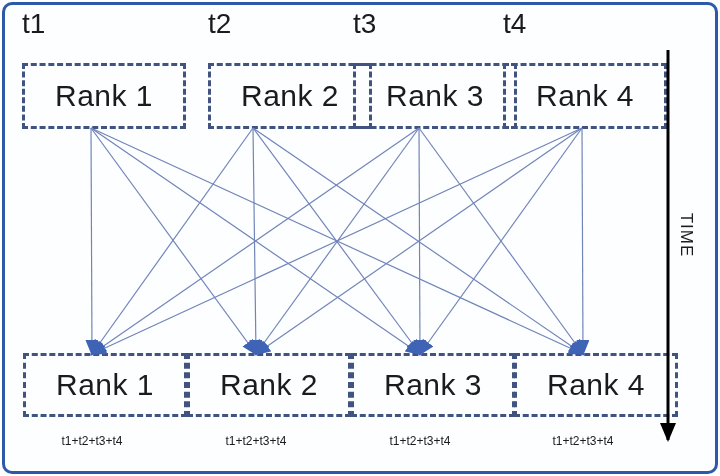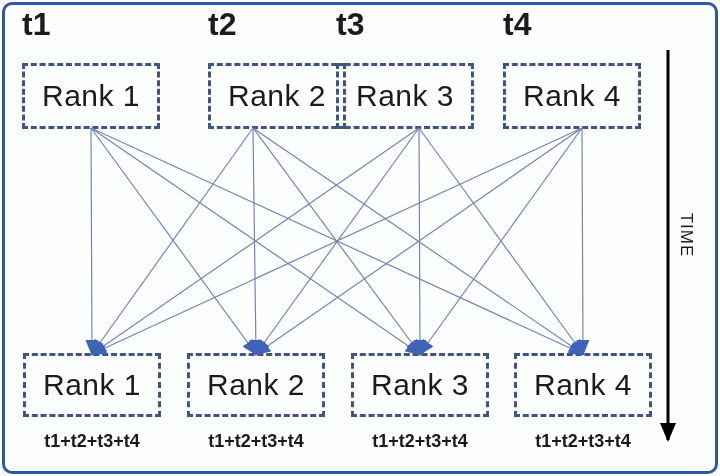--- a/index.html
+++ b/index.html
@@ -8,41 +8,41 @@
     font-family:"Liberation Sans","DejaVu Sans",sans-serif;
     color:#1b1b1b;
   }
   .frame-border{
     position:absolute;inset:2px;border:3px solid #2d5aa8;border-radius:10px;
     pointer-events:none;background:#fdfeff;
   }
   .edges-svg{position:absolute;left:0;top:0;z-index:2;}
   .time-label{
     position:absolute;top:10px;height:28px;line-height:28px;
-    text-align:center;font-size:32px;font-weight:700;z-index:1;
+    text-align:center;font-size:28px;font-weight:400;z-index:1;
   }
   .node{
-    position:absolute;width:138px;box-sizing:border-box;
+    position:absolute;width:164px;box-sizing:border-box;
     border:3px dashed #415380;background:transparent;
     display:flex;align-items:center;justify-content:center;z-index:1;
   }
   .node.top{top:63px;height:66px;}
   .node.bottom{top:353px;height:64px;}
   .node .rank-text{font-size:30px;font-weight:500;letter-spacing:0.5px;}
   .col1{left:22px;}
   .col2{left:184px;margin-left:24px;}
-  .col3{left:336px;text-align:center;}
+  .col3{left:353px;text-align:center;}
   .col4{left:503px;}
   .colb1{left:23px;}
   .colb2{left:187px;}
   .colb3{left:351px;}
   .colb4{left:514px;}
   .sum-label{
     position:absolute;top:428px;width:138px;height:26px;line-height:26px;
-    text-align:center;font-size:18px;font-weight:700;z-index:1;
+    text-align:center;font-size:12px;font-weight:400;z-index:1;
   }
   .time-axis-label{
     position:absolute;left:656px;top:225px;width:60px;height:20px;
     line-height:20px;text-align:center;font-size:17px;font-weight:500;
     letter-spacing:1px;transform:rotate(90deg);z-index:1;
   }
 </style>
 </head>
 <body>
 

